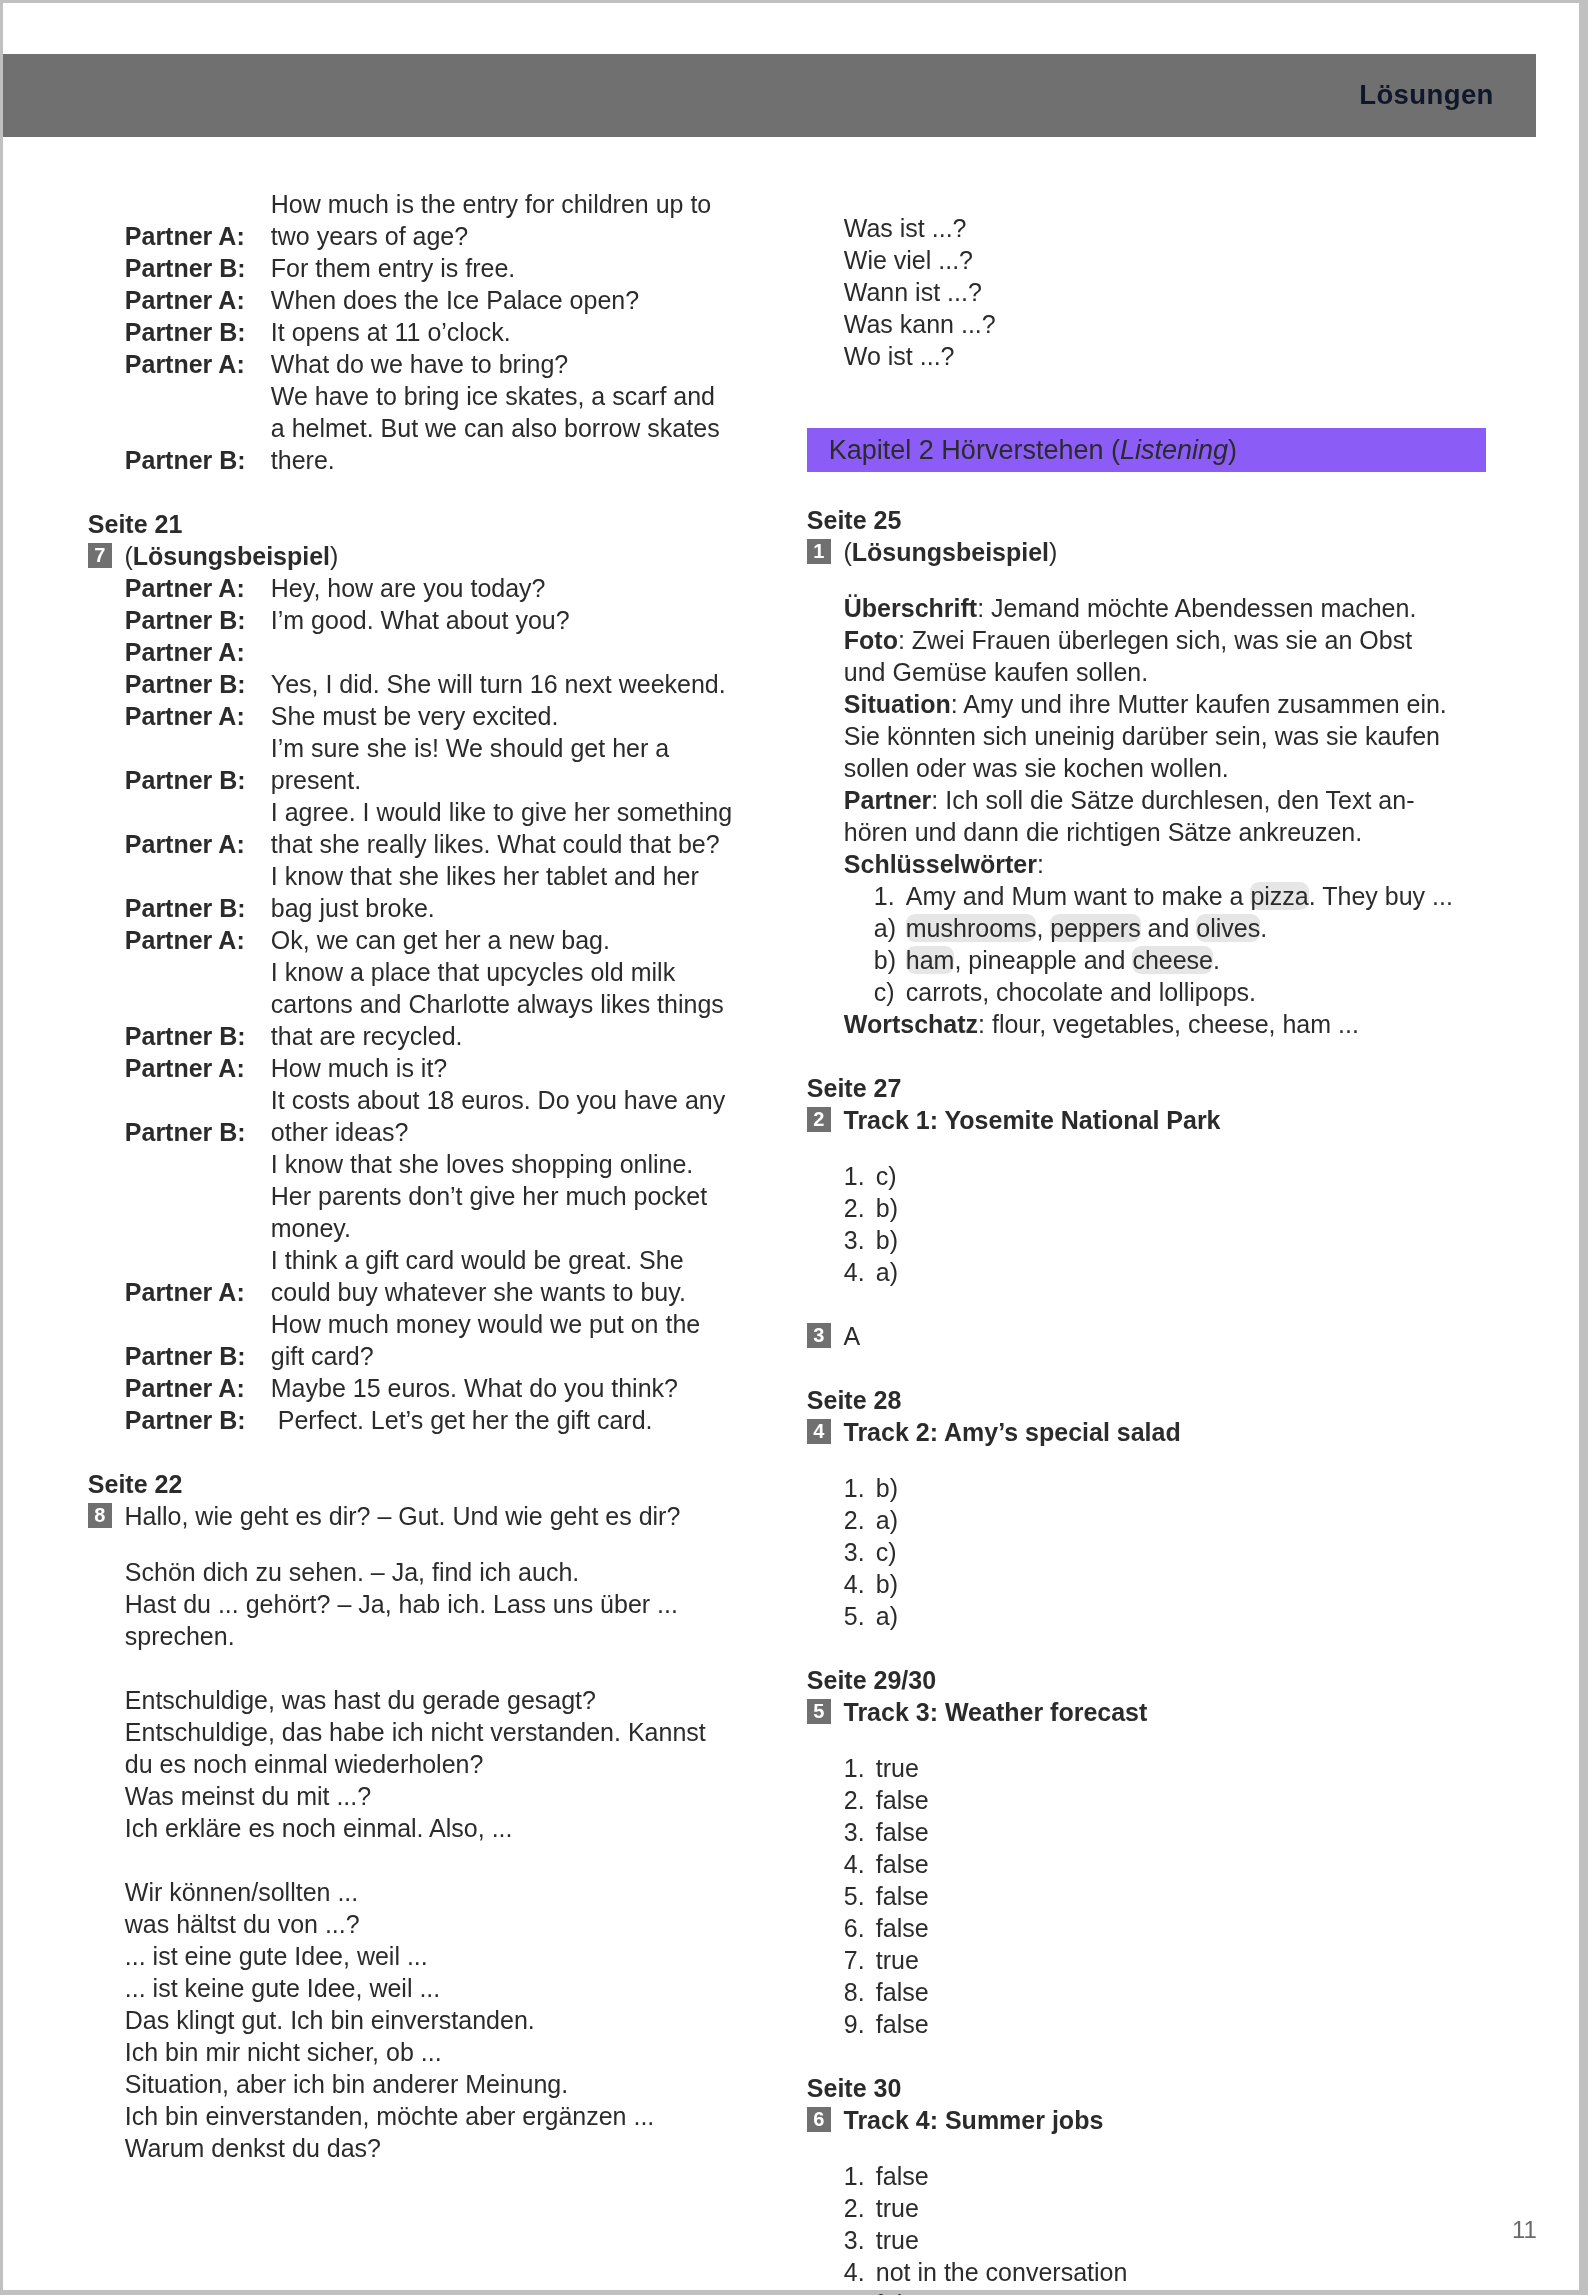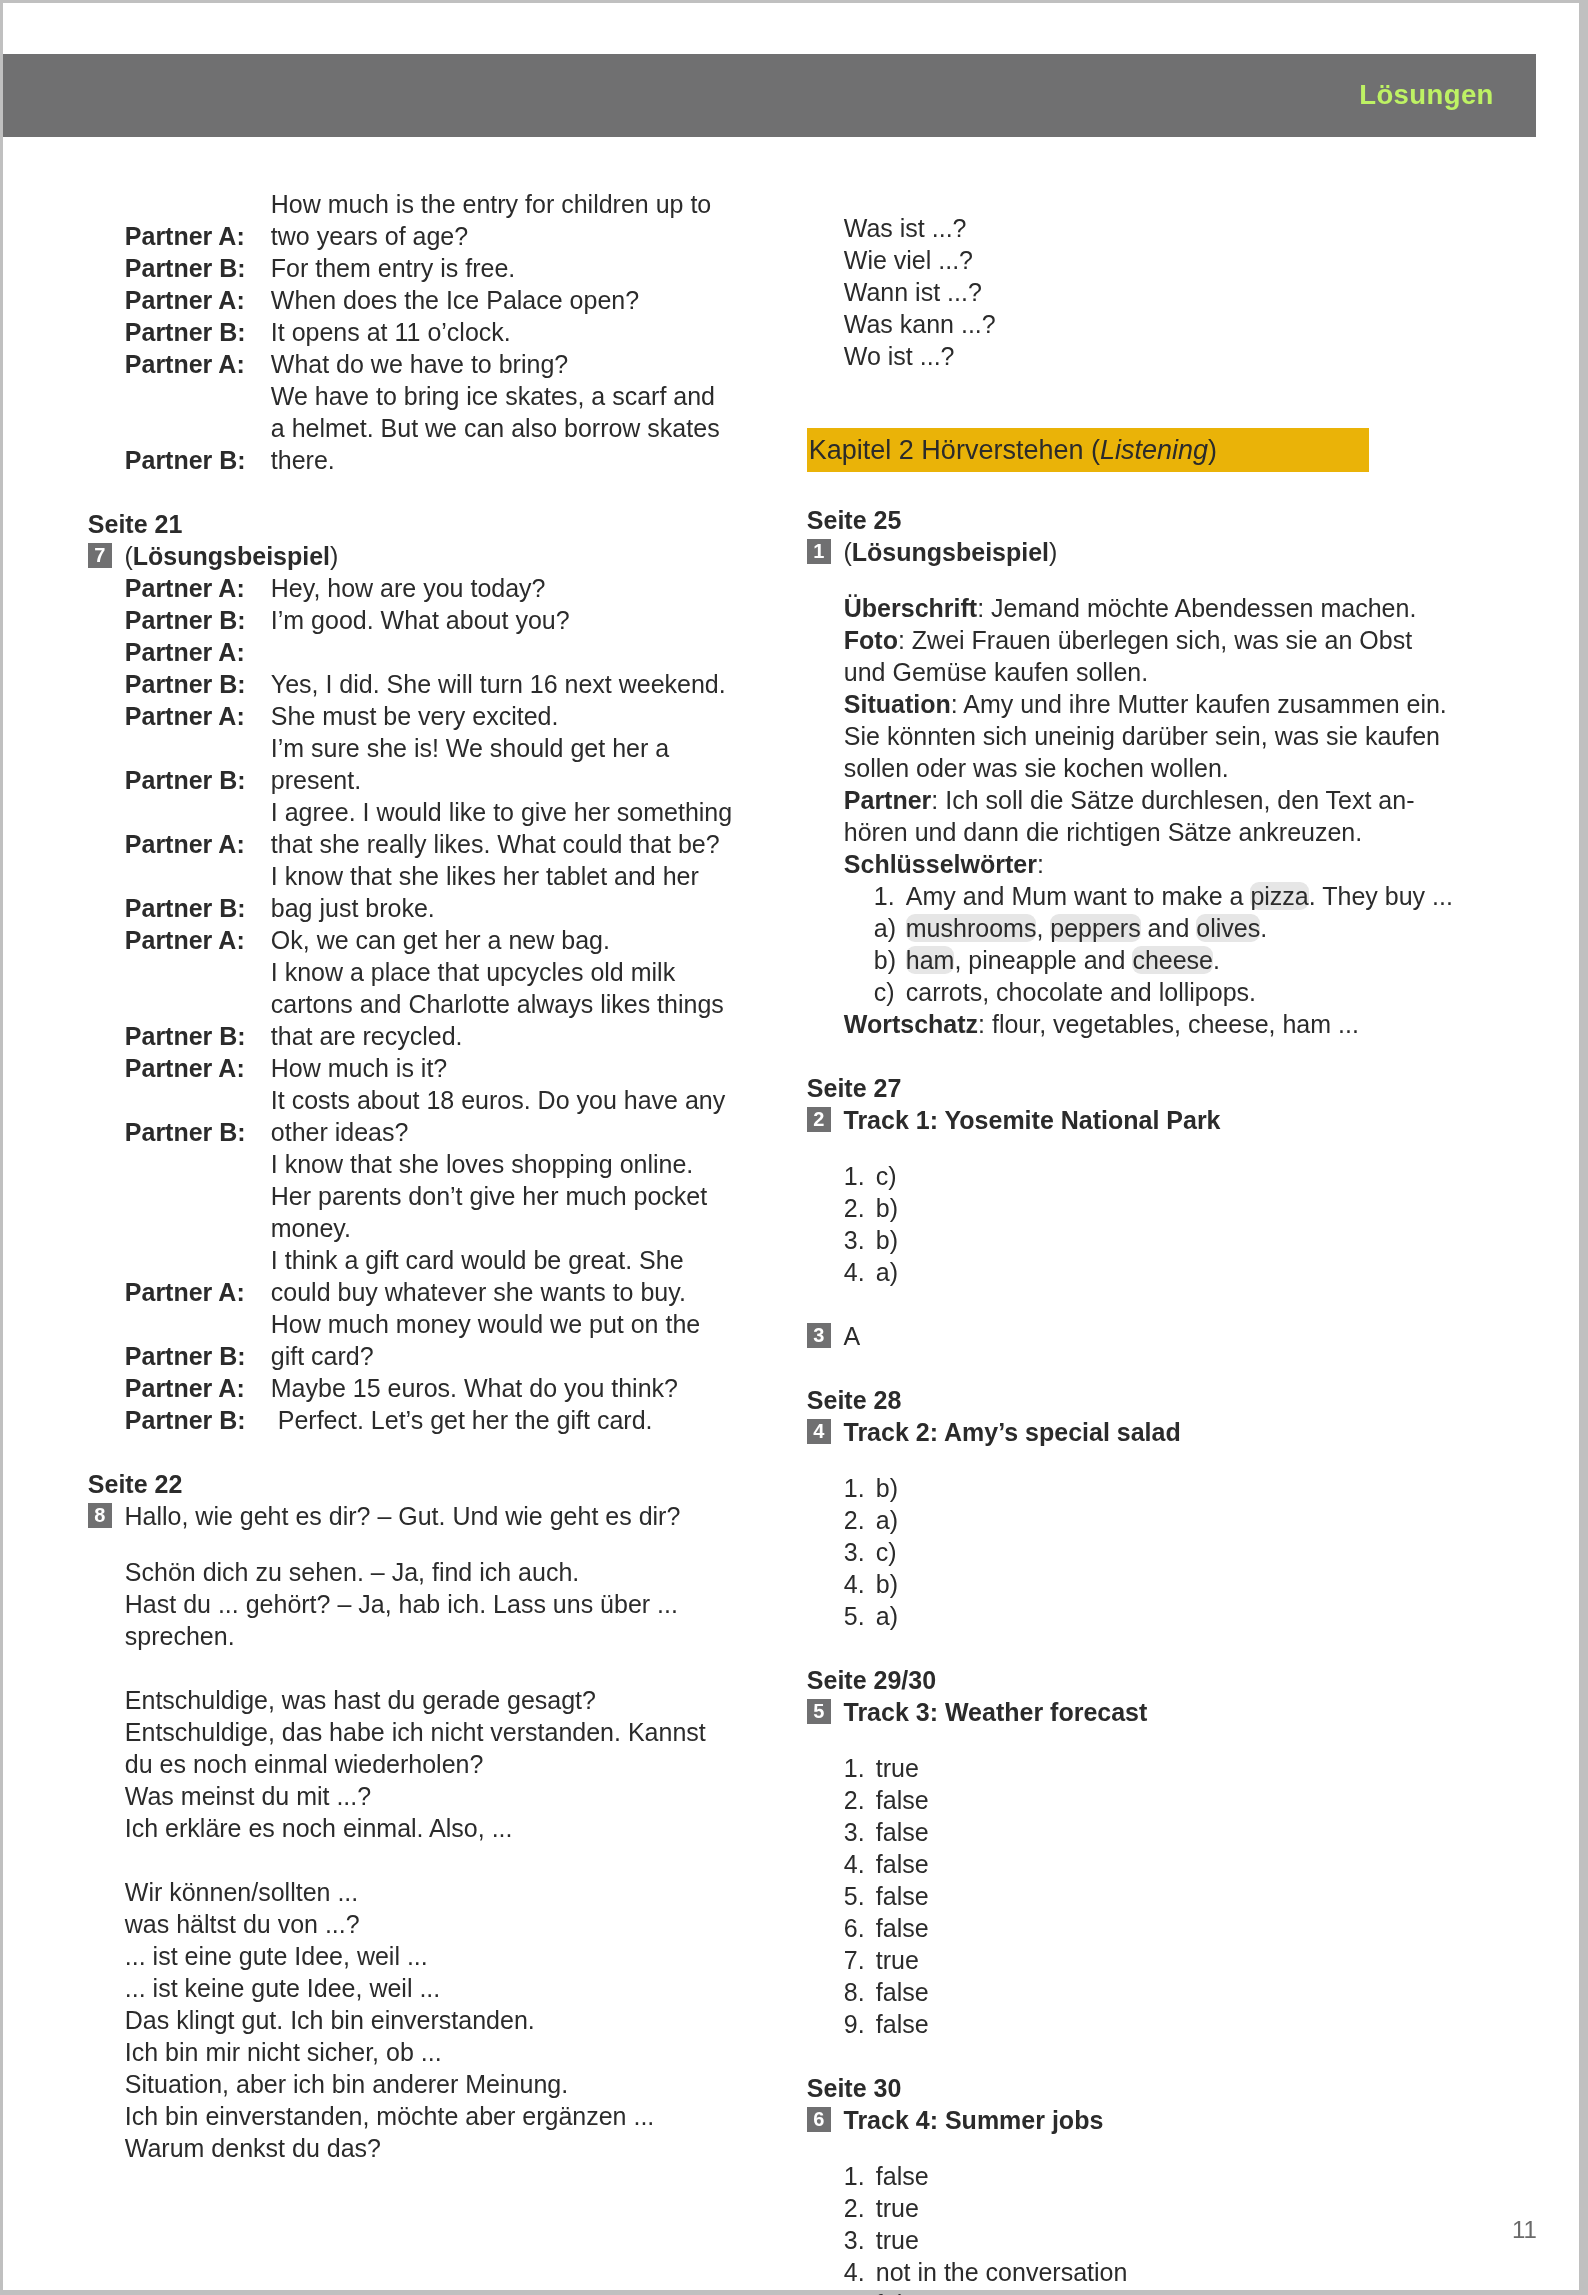--- a/index.html
+++ b/index.html
@@ -12,21 +12,21 @@
     .page {
       position: absolute; left: 2.8px; top: 2.8px; width: 1576px; height: 2287px;
       background: #ffffff;
     }
     .header-bar {
       position: absolute; left: 0; top: 51px; width: 1533px; height: 83px;
       background: #707071;
     }
     .header-title {
       position: absolute; right: 42px; top: 25px;
-      color: #bef264; font-size: 27.5px; font-weight: bold; letter-spacing: 0.4px;
+      color: #0f172a; font-size: 27.5px; font-weight: bold; letter-spacing: 0.4px;
     }
     .col { position: absolute; font-size: 25px; line-height: 32px; }
     .col-left { left: 85px; top: 185px; width: 690px; }
     .col-right { left: 804px; top: 185px; width: 683px; }
 
     .dialog { margin-left: 37px; }
     .dline { display: flex; align-items: flex-end; }
     .speaker { width: 146px; flex: none; font-weight: bold; }
     .utter { flex: 1; }
 
@@ -36,22 +36,22 @@
       width: 24px; height: 25px; background: #707071; color: #fff;
       font-weight: bold; font-size: 20px; line-height: 25px; text-align: center;
       flex: none; margin-top: 3.5px; margin-right: 12.7px;
     }
     .ex-title { font-weight: bold; }
     .ex-title .normal { font-weight: normal; }
     .indent { margin-left: 37px; margin-top: 24px; }
     .gap { height: 32px; }
 
     .chapter-bar {
-      background: #eab308; height: 44px; width: 562px; margin-top: 56px;
-      font-size: 27px; line-height: 45px; padding-left: 2px; box-sizing: border-box;
+      background: #8b5cf6; height: 44px; width: 679px; margin-top: 56px;
+      font-size: 27px; line-height: 45px; padding-left: 22px; box-sizing: border-box;
       color: #2b2b2b;
     }
     .chapter-bar i { font-style: italic; }
     .oitem { display: flex; }
     .onum { width: 32px; flex: none; }
     .kw-list { margin-left: 66px; }
     .hl { background: #e6e6e6; border-radius: 9px; }
     .label-b { font-weight: bold; }
 
     .page-number {

